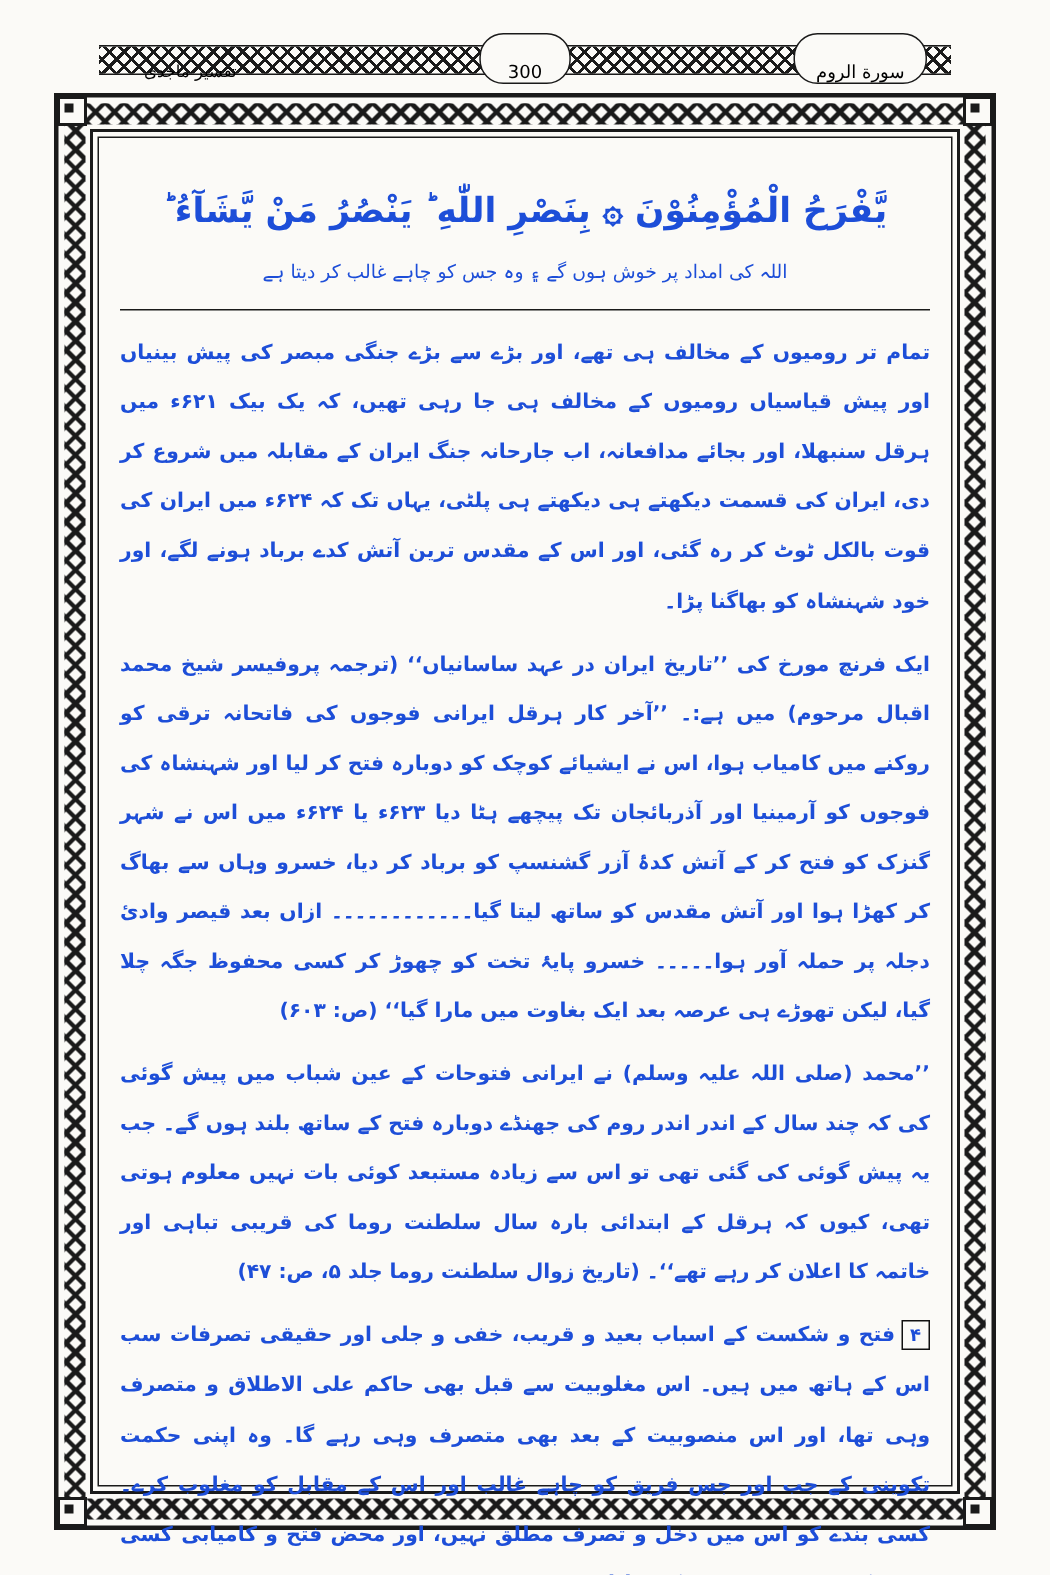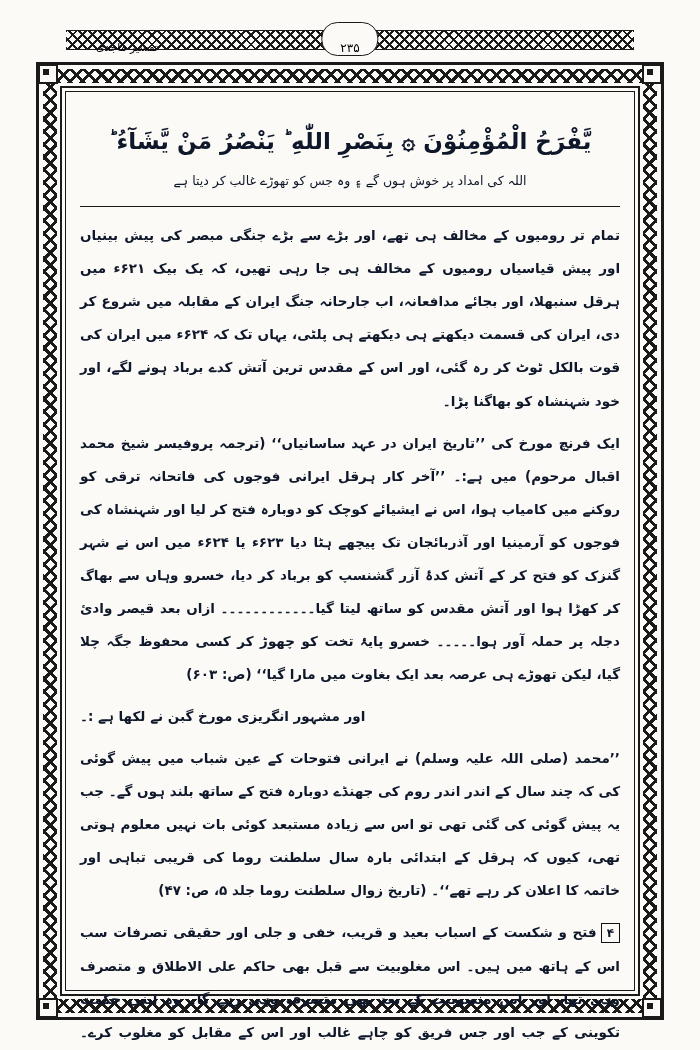--- a/index.html
+++ b/index.html
@@ -97,21 +97,21 @@
   .cart-right{right:46px;}
   .cart-center{left:50%;transform:translateX(-50%);padding:0 18px;}
   .cart-left{left:46px;border:none;background:transparent;font-size:11px;}
 
   
   .content{
     position:absolute;
     left:80px;right:80px;top:104px;bottom:72px;
     direction:rtl;
     text-align:justify;
-    color:#0f172a;
+    color:#1d4ed8;
   }
   .ayah{
     text-align:center;
     font-family:"DejaVu Sans", sans-serif;
     font-size:23px;
     line-height:1.9;
     letter-spacing:1px;
     margin:16px 0 6px 0;
     font-weight:bold;
   }
@@ -143,22 +143,25 @@
   }
   .tight{line-height:2.3;}
 </style>
 </head>
 <body>
 
 <div class="page">
 
   <div class="header">
     <div class="hdr-rope"></div>
+    <div class="cartouche cart-right">
+      <span>سورة الروم</span>
+    </div>
     <div class="cartouche cart-center">
-      <span>۲۳۵</span>
+      <span>300</span>
     </div>
     <div class="cartouche cart-left">
       <span>تفسیر ماجدی</span>
     </div>
   </div>
 
   <div class="frame-outer"></div>
   <div class="frame-band"></div>
   <div class="frame-inner"></div>
   <div class="frame-inner2"></div>
@@ -171,25 +174,24 @@
   <div class="corner c-bl">
       <i></i>
     </div>
   <div class="corner c-br">
       <i></i>
     </div>
 
   <div class="content">
 
     <div class="ayah">يَّفْرَحُ الْمُؤْمِنُوْنَ ۞ بِنَصْرِ اللّٰهِ ؕ يَنْصُرُ مَنْ يَّشَآءُ ؕ</div>
-    <div class="ayah-trans">اللہ کی امداد پر خوش ہوں گے ۽ وہ جس کو تھوڑے غالب کر دیتا ہے</div>
+    <div class="ayah-trans">اللہ کی امداد پر خوش ہوں گے ۽ وہ جس کو چاہے غالب کر دیتا ہے</div>
     <div class="rule"></div>
 
     <p class="para">تمام تر رومیوں کے مخالف ہی تھے، اور بڑے سے بڑے جنگی مبصر کی پیش بینیاں اور پیش قیاسیاں رومیوں کے مخالف ہی جا رہی تھیں، کہ یک بیک ۶۲۱ء میں ہرقل سنبھلا، اور بجائے مدافعانہ، اب جارحانہ جنگ ایران کے مقابلہ میں شروع کر دی، ایران کی قسمت دیکھتے ہی دیکھتے ہی پلٹی، یہاں تک کہ ۶۲۴ء میں ایران کی قوت بالکل ٹوٹ کر رہ گئی، اور اس کے مقدس ترین آتش کدے برباد ہونے لگے، اور خود شہنشاہ کو بھاگنا پڑا۔</p>
     <p class="para">ایک فرنچ مورخ کی ’’تاریخ ایران در عہد ساسانیاں‘‘ (ترجمہ پروفیسر شیخ محمد اقبال مرحوم) میں ہے:۔ ’’آخر کار ہرقل ایرانی فوجوں کی فاتحانہ ترقی کو روکنے میں کامیاب ہوا، اس نے ایشیائے کوچک کو دوبارہ فتح کر لیا اور شہنشاہ کی فوجوں کو آرمینیا اور آذربائجان تک پیچھے ہٹا دیا ۶۲۳ء یا ۶۲۴ء میں اس نے شہر گنزک کو فتح کر کے آتش کدۂ آزر گشنسپ کو برباد کر دیا، خسرو وہاں سے بھاگ کر کھڑا ہوا اور آتش مقدس کو ساتھ لیتا گیا۔۔۔۔۔۔۔۔۔۔۔۔ ازاں بعد قیصر وادیٔ دجلہ پر حملہ آور ہوا۔۔۔۔۔ خسرو پایۂ تخت کو چھوڑ کر کسی محفوظ جگہ چلا گیا، لیکن تھوڑے ہی عرصہ بعد ایک بغاوت میں مارا گیا‘‘ (ص: ۶۰۳)</p>
-    <p class="para left">اور مشہور انگریزی مورخ گبن نے لکھا ہے :۔</p>
     <p class="para">’’محمد (صلی اللہ علیہ وسلم) نے ایرانی فتوحات کے عین شباب میں پیش گوئی کی کہ چند سال کے اندر اندر روم کی جھنڈے دوبارہ فتح کے ساتھ بلند ہوں گے۔ جب یہ پیش گوئی کی گئی تھی تو اس سے زیادہ مستبعد کوئی بات نہیں معلوم ہوتی تھی، کیوں کہ ہرقل کے ابتدائی بارہ سال سلطنت روما کی قریبی تباہی اور خاتمہ کا اعلان کر رہے تھے‘‘۔ (تاریخ زوال سلطنت روما جلد ۵، ص: ۴۷)</p>
     <p class="para tight">
       <span class="numbox">۴</span><span>فتح و شکست کے اسباب بعید و قریب، خفی و جلی اور حقیقی تصرفات سب اس کے ہاتھ میں ہیں۔ اس مغلوبیت سے قبل بھی حاکم علی الاطلاق و متصرف وہی تھا، اور اس منصوبیت کے بعد بھی متصرف وہی رہے گا۔ وہ اپنی حکمت تکوینی کے جب اور جس فریق کو چاہے غالب اور اس کے مقابل کو مغلوب کرے۔ کسی بندے کو اس میں دخل و تصرف مطلق نہیں، اور محض فتح و کامیابی کسی فریق کی برسر حق ہونے کی دلیل ہے۔</span>
     </p>
 
   </div>
 </div>
 
 </body></html>

